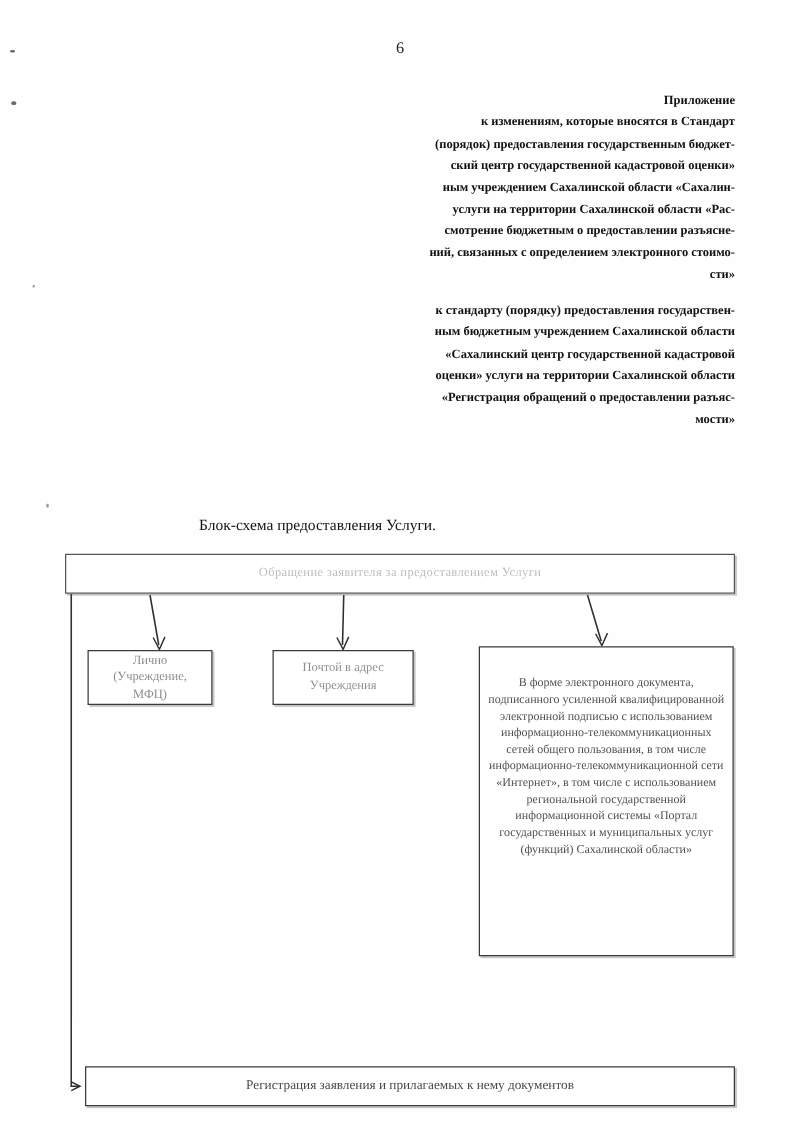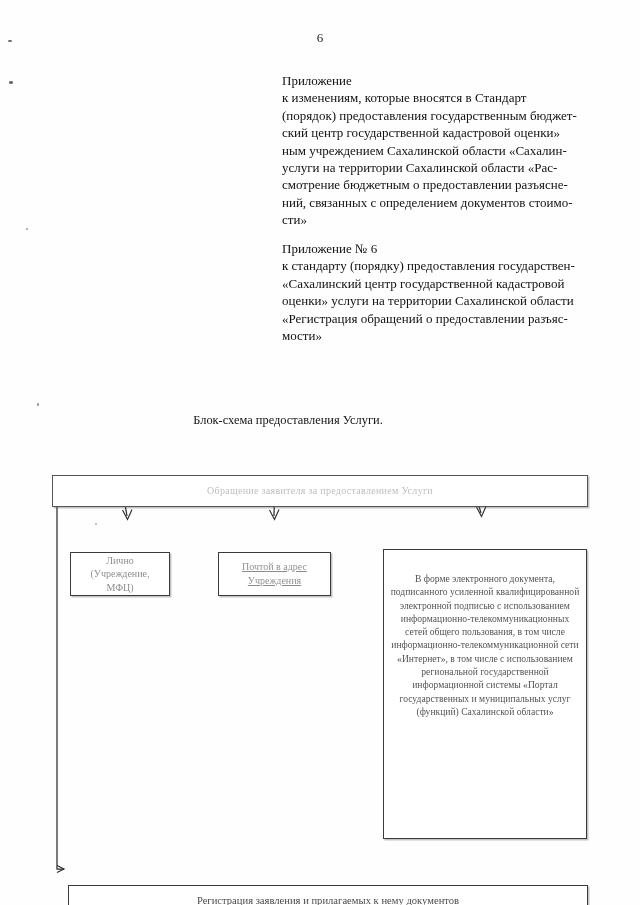--- a/index.html
+++ b/index.html
@@ -45,40 +45,41 @@
   .speck.s2 { left: 9px;  top: 81px;  width: 4px; height: 3px; }
   .speck.s3 { left: 26px; top: 228px; width: 2px; height: 2px; opacity:.45; }
   .speck.s4 { left: 37px; top: 403px; width: 2px; height: 3px; opacity:.5; }
   .speck.s5 { left: 95px; top: 523px; width: 2px; height: 2px; opacity:.35; }
 
   
   .appendix {
     position: absolute;
     left: 282px;
     width: 306px;
-    font-size: 13px;
+    text-align: right;
+    font-size: 10px;
     line-height: 17.4px;
     color: #111;
+    font-weight: bold;
   }
   .appendix .head {
     display: block;
   }
   #appendix-1 { top: 72px; }
   #appendix-2 { top: 240px; }
 
   
   .flow-title {
     position: absolute;
     top: 413px;
     left: 0;
     width: 508px;
     text-align: center;
     font-size: 12.4px;
     color: #151515;
-    margin-left: 34px;
   }
 
   .flow {
     position: absolute;
     left: 0;
     top: 0;
     width: 640px;
     height: 905px;
   }
 
@@ -89,21 +90,20 @@
     border: 1.3px solid #3a3a3a;
     display: flex;
     align-items: center;
     justify-content: center;
     text-align: center;
     font-size: 10px;
     line-height: 13.6px;
     padding: 4px 6px;
     color: #1b1b1b;
     box-shadow: 1.5px 1.5px 0 rgba(90,90,90,.35);
-    margin-top: 32px;
   }
 
   
   #box-entry {
     left: 52px;
     top: 443px;
     width: 536px;
     height: 32px;
     border-color: #555;
   }
@@ -121,27 +121,27 @@
     height: 44px;
   }
   #box-personal .txt { opacity: .52; filter: blur(.3px); }
 
   #box-mail {
     left: 218px;
     top: 520px;
     width: 113px;
     height: 44px;
   }
-  #box-mail .txt { opacity: .50; filter: blur(.3px); text-decoration: underline; }
+  #box-mail .txt { opacity: .50; filter: blur(.3px); }
 
   #box-electronic {
     left: 383px;
     top: 517px;
     width: 204px;
-    height: 290px;
+    height: 248px;
     align-items: flex-start;
     padding-top: 22px;
     text-align: center;
   }
   #box-electronic .txt {
     opacity: .78;
     filter: blur(.15px);
     font-size: 9.6px;
     line-height: 13.3px;
   }
@@ -193,27 +193,27 @@
   <span class="speck s5"></span>
 
   <div class="appendix" id="appendix-1">
     <span class="head">Приложение</span>
     <span class="head">к изменениям, которые вносятся в Стандарт</span>
     <span class="head">(порядок) предоставления государственным бюджет-</span>
     <span class="head">ский центр государственной кадастровой оценки»</span>
     <span class="head">ным учреждением Сахалинской области «Сахалин-</span>
     <span class="head">услуги на территории Сахалинской области «Рас-</span>
     <span class="head">смотрение бюджетным о предоставлении разъясне-</span>
-    <span class="head">ний, связанных с определением документов стоимо-</span>
+    <span class="head">ний, связанных с определением электронного стоимо-</span>
     <span class="head">сти»</span>
   </div>
 
   <div class="appendix" id="appendix-2">
-    <span class="head">Приложение № 6</span>
     <span class="head">к стандарту (порядку) предоставления государствен-</span>
+    <span class="head">ным бюджетным учреждением Сахалинской области</span>
     <span class="head">«Сахалинский центр государственной кадастровой</span>
     <span class="head">оценки» услуги на территории Сахалинской области</span>
     <span class="head">«Регистрация обращений о предоставлении разъяс-</span>
     <span class="head">мости»</span>
   </div>
 
   <div class="flow-title">Блок-схема предоставления Услуги.</div>
 
   <div class="flow">
 

